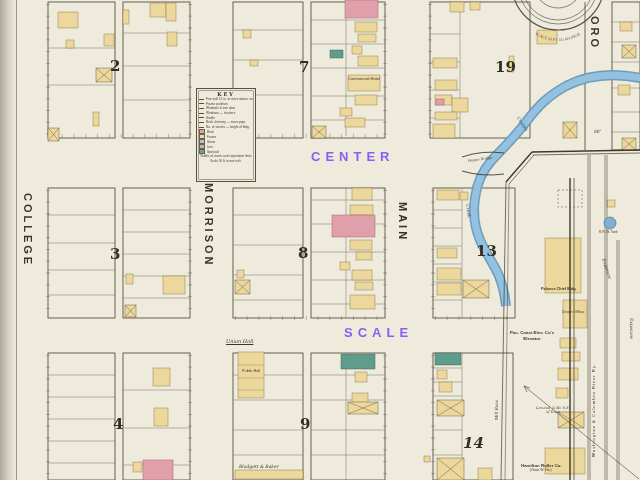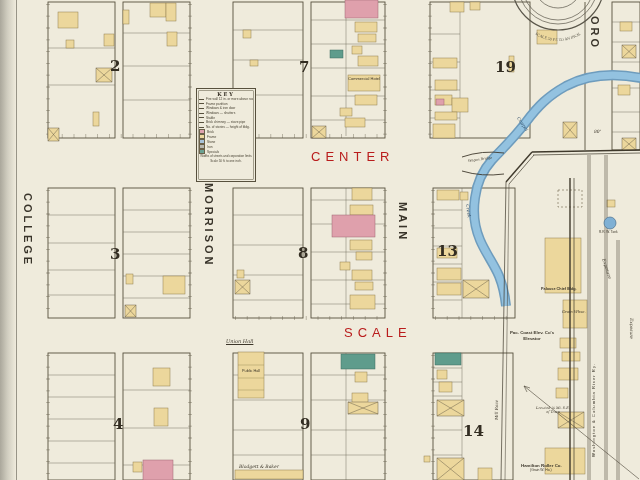--- a/index.html
+++ b/index.html
@@ -7,21 +7,21 @@
          background:#efebdc;font-family:"Liberation Sans",sans-serif;}
   #linework{position:absolute;left:0;top:0;}
   .scan-edge{position:absolute;left:0;top:0;bottom:0;width:16px;
     background:linear-gradient(90deg,#aaa79b 0%,#cfccbe 45%,rgba(239,235,220,0) 100%);
     border-right:1px solid rgba(60,55,40,.18);}
   
   .lbl{position:absolute;color:#3c362a;white-space:nowrap;line-height:1.15;}
   .wrap{white-space:normal;text-align:center;}
   .street-v{writing-mode:vertical-rl;font-weight:600;font-size:11px;
             letter-spacing:3px;color:#39342a;}
-  .street-h{font-weight:400;font-size:13px;letter-spacing:5px;color:#b91c1c;}
+  .street-h{font-weight:700;font-size:13px;letter-spacing:5px;color:#8b5cf6;}
   .blocknum{position:absolute;font-family:"DejaVu Serif",serif;font-weight:700;
             font-size:15px;color:#332d22;}
   .tiny{font-size:4px;}
   .ital{font-style:italic;font-family:"DejaVu Serif",serif;}
   .vtxt{writing-mode:vertical-rl;transform:rotate(180deg);}
   
   #keybox{position:absolute;left:196px;top:88px;width:60px;height:94px;
     background:#efebdc;border:1px solid #57503d;box-shadow:inset 0 0 0 1.5px #efebdc, inset 0 0 0 2px #57503d;
     padding:2px 2px;box-sizing:border-box;overflow:hidden;}
   #keybox .ktitle{font-family:"DejaVu Serif",serif;font-weight:700;font-size:5px;
@@ -352,22 +352,22 @@
   <div class="lbl street-h" style="left:311px;top:150px;">CENTER</div>
   <div class="lbl street-h" style="left:344px;top:326px;">SCALE</div>
 
   <div class="blocknum" style="left:110px;top:57px;">2</div>
   <div class="blocknum" style="left:110px;top:245px;">3</div>
   <div class="blocknum" style="left:113px;top:415px;">4</div>
   <div class="blocknum" style="left:299px;top:58px;">7</div>
   <div class="blocknum" style="left:298px;top:244px;">8</div>
   <div class="blocknum" style="left:300px;top:415px;">9</div>
   <div class="blocknum" style="left:495px;top:58px;">19</div>
-  <div class="blocknum" style="left:437px;top:242px;">13</div>
-  <div class="blocknum" style="left:463px;top:422px;">14</div>
+  <div class="blocknum" style="left:459px;top:242px;padding-left:17px;">13</div>
+  <div class="blocknum" style="left:463px;top:434px;font-style:italic;">14</div>
 
   <div id="keybox">
     <div class="ktitle">KEY</div>
     <div class="krow">Fire wall 12 in. or more above roof</div>
     <div class="krow">Frame partition</div>
     <div class="krow">Windows &amp; iron door</div>
     <div class="krow">Windows — shutters</div>
     <div class="krow">Stable</div>
     <div class="krow">Brick chimney — stove pipe</div>
     <div class="krow">No. of stories — height of bldg.</div>

